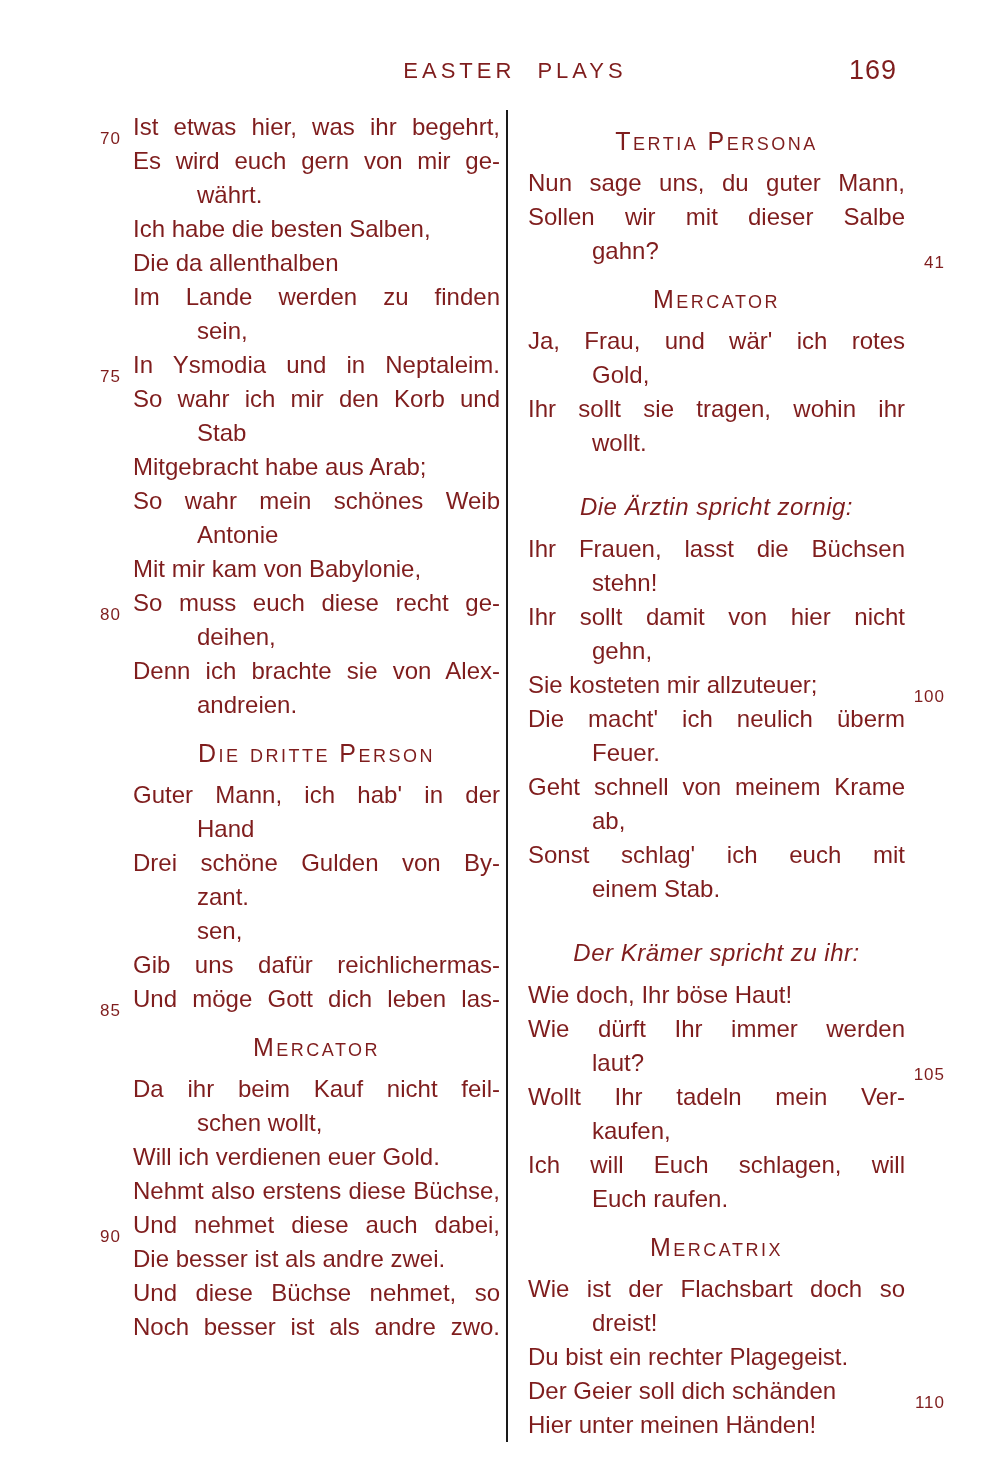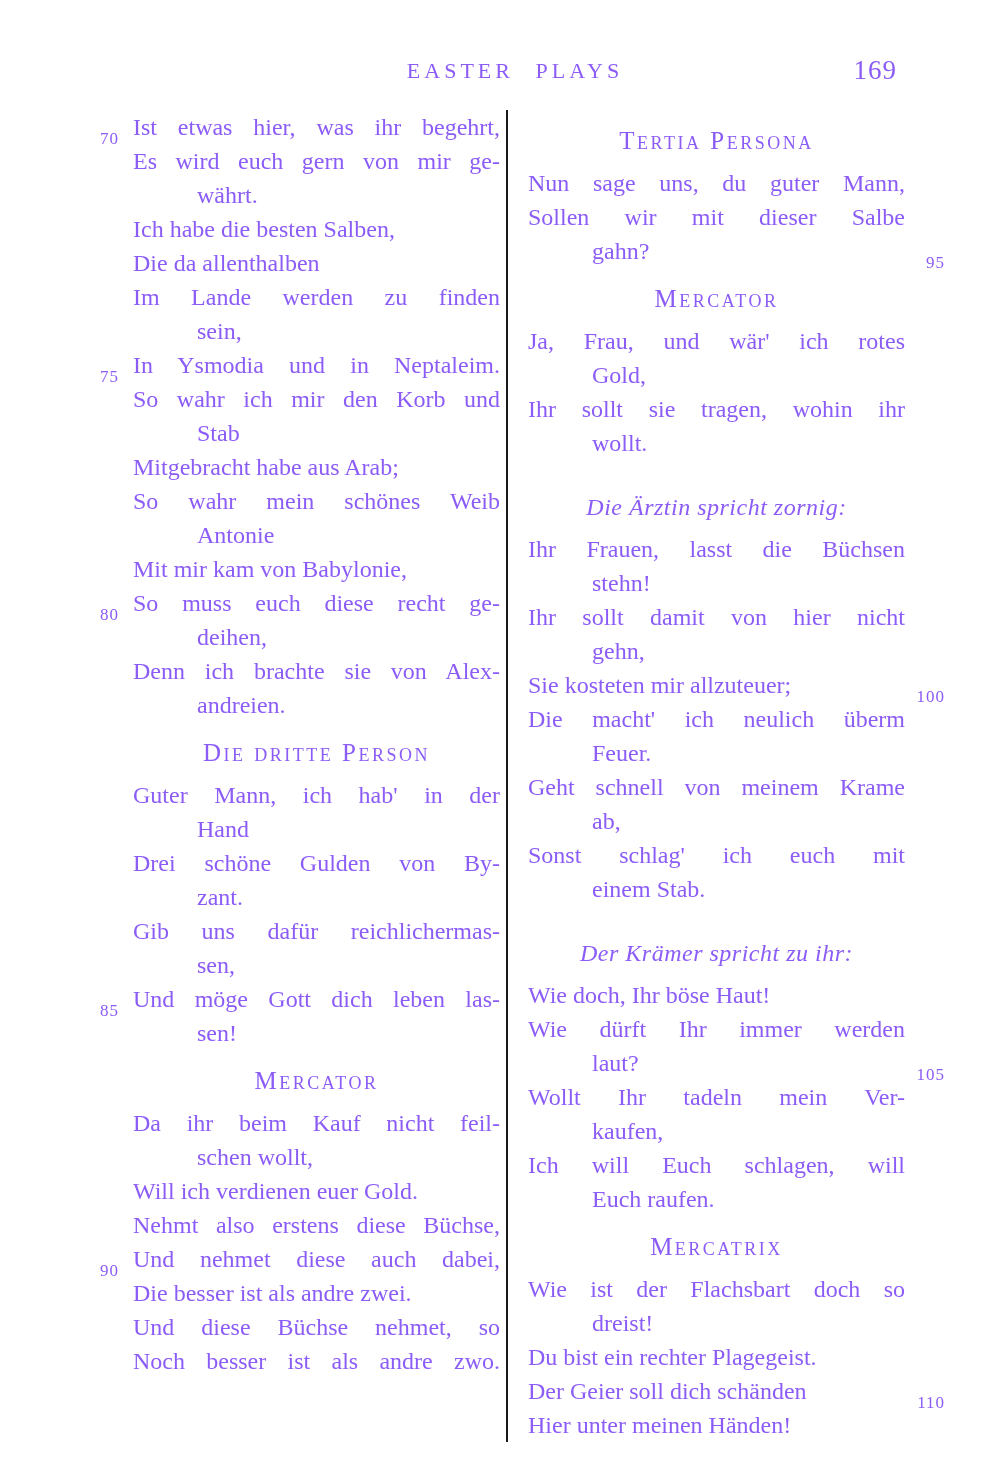--- a/index.html
+++ b/index.html
@@ -1,22 +1,22 @@
 <!DOCTYPE html>
 <html><head>
 <meta charset="utf-8">
 <style>
   html, body { margin: 0; padding: 0; background: #ffffff; }
   .page {
     position: relative;
     width: 1000px;
     height: 1476px;
     background: #ffffff;
-    color: #8b5cf6;
-    font-family: Liberation Serif, serif;
+    color: #7f1d1d;
+    font-family: Liberation Sans, sans-serif;
     overflow: hidden;
     box-sizing: border-box;
     padding-top: 110px;
   }
   .running-head {
     position: absolute;
     top: 58px; left: 30px; right: 0;
     text-align: center;
     font-size: 22px;
     letter-spacing: 4px;
@@ -103,40 +103,39 @@
         <div class="verse"><span>Mit mir kam von Babylonie,</span></div>
         <div class="verse j"><span>So muss euch diese recht ge-</span><span class="ln ln-left">80</span></div>
         <div class="verse ind"><span>deihen,</span></div>
         <div class="verse j"><span>Denn ich brachte sie von Alex-</span></div>
         <div class="verse ind"><span>andreien.</span></div>
         <div class="heading"><span>Die dritte Person</span></div>
         <div class="verse j"><span>Guter Mann, ich hab' in der</span></div>
         <div class="verse ind"><span>Hand</span></div>
         <div class="verse j"><span>Drei schöne Gulden von By-</span></div>
         <div class="verse ind"><span>zant.</span></div>
+        <div class="verse ind"><span>sen,</span></div>
         <div class="verse j"><span>Gib uns dafür reichlichermas-</span></div>
-        <div class="verse ind"><span>sen,</span></div>
         <div class="verse j"><span>Und möge Gott dich leben las-</span><span class="ln ln-left">85</span></div>
-        <div class="verse ind"><span>sen!</span></div>
         <div class="heading"><span>Mercator</span></div>
         <div class="verse j"><span>Da ihr beim Kauf nicht feil-</span></div>
         <div class="verse ind"><span>schen wollt,</span></div>
         <div class="verse"><span>Will ich verdienen euer Gold.</span></div>
         <div class="verse j"><span>Nehmt also erstens diese Büchse,</span></div>
         <div class="verse j"><span>Und nehmet diese auch dabei,</span><span class="ln ln-left">90</span></div>
         <div class="verse"><span>Die besser ist als andre zwei.</span></div>
         <div class="verse j"><span>Und diese Büchse nehmet, so</span></div>
         <div class="verse j"><span>Noch besser ist als andre zwo.</span></div>
       </div>
     <div class="divider"></div>
     <div class="col col-right">
         <div class="heading"><span>Tertia Persona</span></div>
         <div class="verse j"><span>Nun sage uns, du guter Mann,</span></div>
         <div class="verse j"><span>Sollen wir mit dieser Salbe</span></div>
-        <div class="verse ind"><span>gahn?</span><span class="ln ln-right">95</span></div>
+        <div class="verse ind"><span>gahn?</span><span class="ln ln-right">41</span></div>
         <div class="heading"><span>Mercator</span></div>
         <div class="verse j"><span>Ja, Frau, und wär' ich rotes</span></div>
         <div class="verse ind"><span>Gold,</span></div>
         <div class="verse j"><span>Ihr sollt sie tragen, wohin ihr</span></div>
         <div class="verse ind"><span>wollt.</span></div>
         <div class="stage"><span>Die Ärztin spricht zornig:</span></div>
         <div class="verse j"><span>Ihr Frauen, lasst die Büchsen</span></div>
         <div class="verse ind"><span>stehn!</span></div>
         <div class="verse j"><span>Ihr sollt damit von hier nicht</span></div>
         <div class="verse ind"><span>gehn,</span></div>

